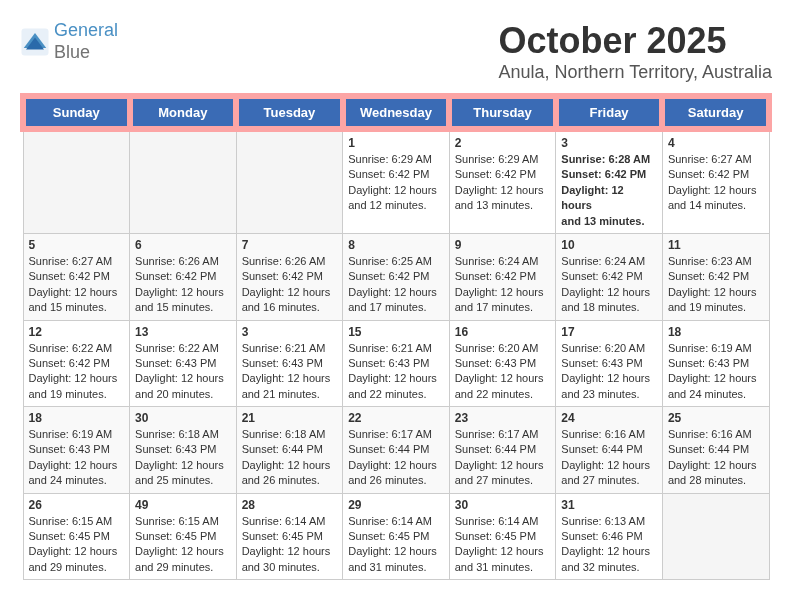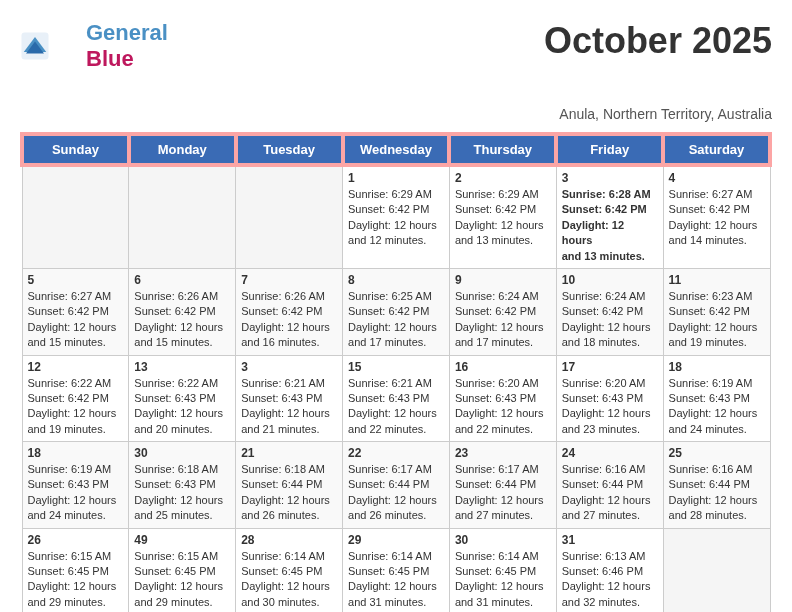--- a/index.html
+++ b/index.html
@@ -14,59 +14,57 @@
       display: flex;
       justify-content: space-between;
       align-items: flex-start;
       margin-bottom: 10px;
     }
     .logo {
       display: flex;
       align-items: center;
     }
     .logo-text {
-      font-size: 22px;
-      font-weight: bold;
+      font-size: 18px;
+      font-weight: normal;
       color: #333;
       line-height: 1.2;
-      margin-left: 32px;
     }
     .logo-text span {
       color: #4a90c4;
     }
     .logo-icon {
       width: 30px;
       height: 30px;
       margin-right: 4px;
     }
     .title-block {
-      text-align: right;
+      text-align: left;
     }
     .month-title {
       font-size: 36px;
       font-weight: bold;
       color: #333;
     }
     .subtitle {
-      font-size: 14px;
+      font-size: 18px;
       color: #555;
-      margin-top: 44px;
     }
     table {
       width: 100%;
       border-collapse: collapse;
       border: 1px solid #ccc;
     }
     thead tr th {
       background-color: #3a6bb5;
       color: #fff;
       font-size: 13px;
       padding: 6px 4px;
       text-align: center;
-      border: 4px solid #fca5a5;
+      border: 6px solid #fca5a5;
     }
     tbody tr td {
       border: 1px solid #ccc;
       vertical-align: top;
       padding: 4px 5px;
       width: calc(100% / 7);
       height: 80px;
       font-size: 10.5px;
       color: #333;
       background: #fff;
@@ -94,21 +92,21 @@
 
 <div class="header">
   <div class="logo">
     <svg class="logo-icon" viewBox="0 0 40 40">
       <rect x="2" y="2" width="36" height="36" rx="4" fill="#e8f0f8"></rect>
       <polygon points="20,8 35,28 5,28" fill="#4a90c4"></polygon>
       <polygon points="20,14 32,30 8,30" fill="#2a6aaa"></polygon>
     </svg>
     <div class="logo-text">
       <div><span>General</span></div>
-      <div><span style="color:#be185d">Blue</span></div>
+      <div><span style="color:#737373">Blue</span></div>
     </div>
   </div>
   <div class="title-block">
     <div class="month-title">October 2025</div>
     <div class="subtitle">Anula, Northern Territory, Australia</div>
   </div>
 </div>
 
 <table>
   <thead>

